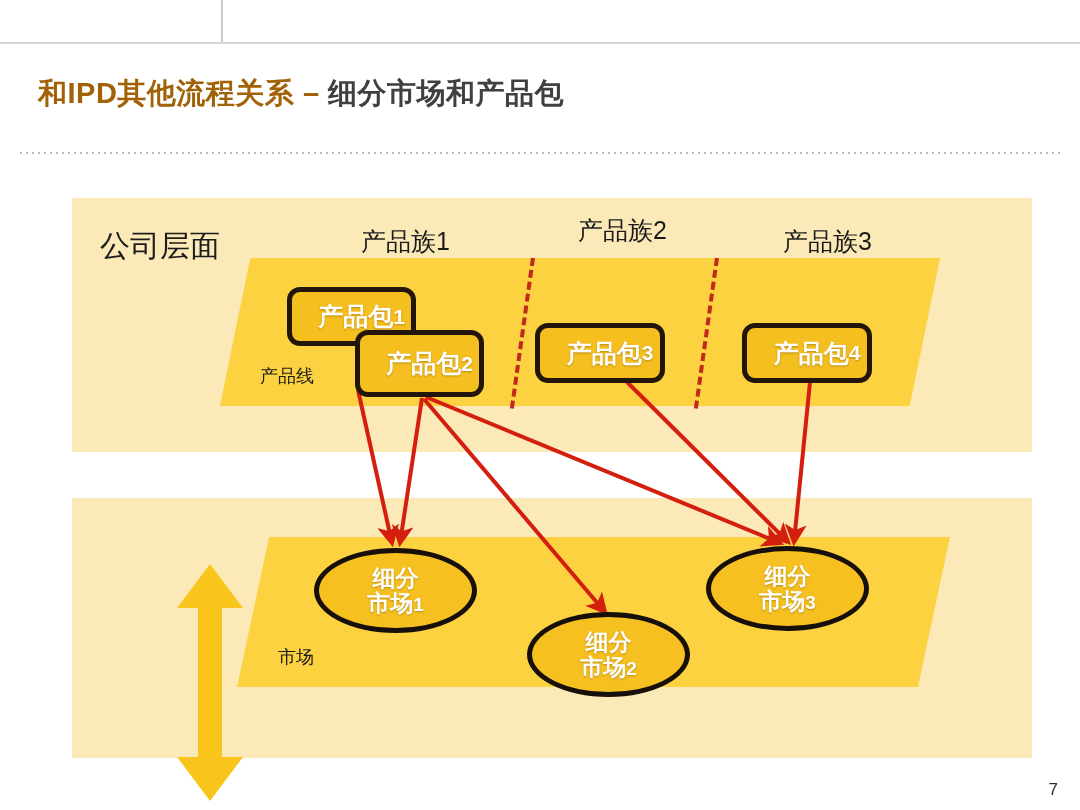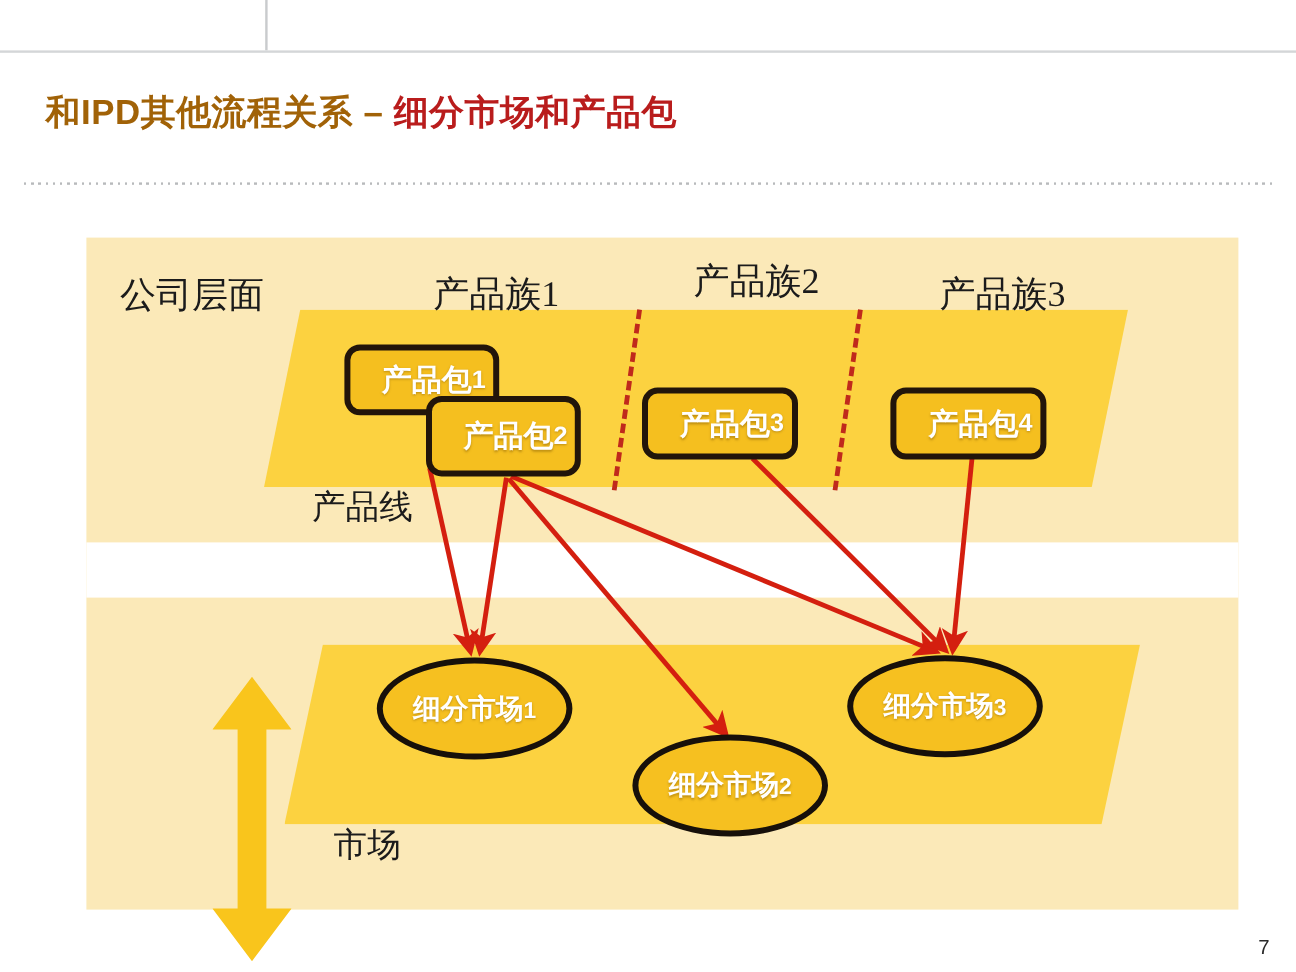--- a/index.html
+++ b/index.html
@@ -32,21 +32,21 @@
   
   .title {
     position: absolute;
     left: 38px; top: 74px;
     font-size: 29px;
     font-weight: bold;
     letter-spacing: 0.5px;
     white-space: nowrap;
   }
   .title .gray { color: #a16207; }
-  .title .dark { color: #b91c1c; }
+  .title .dark { color: #404040; }
 
   .title-dots {
     position: absolute;
     left: 20px; top: 152px;
     width: 1040px; height: 2px;
     background-image: repeating-linear-gradient(to right,
       #b8babc 0px, #b8babc 2px, rgba(0,0,0,0) 2px, rgba(0,0,0,0) 6px);
   }
 
   
@@ -87,22 +87,22 @@
     transform-origin: top center;
   }
 
   
   .lbl {
     position: absolute;
     color: #1b1b1b;
     font-size: 26px;
     white-space: nowrap;
   }
-  .lbl-family { font-size: 30px; font-family: Liberation Serif, serif; }
-  .lbl-line   { font-size: 28px; margin-top: 40px; }
+  .lbl-family { font-size: 25px; }
+  .lbl-line   { font-size: 18px; }
   .lbl-level  { font-size: 30px; }
 
   
   .dbl-arrow {
     position: absolute;
     left: 105px; top: 366px;
     width: 66px; height: 237px;
   }
 
   
@@ -123,20 +123,21 @@
   }
   .pkg .num { font-size: 21px; }
 
   
   .seg {
     position: absolute;
     background: #f6c020;
     border: 5px solid #17100a;
     border-radius: 50%;
     display: flex;
+    flex-direction: column;
     align-items: center;
     justify-content: center;
     color: #ffffff;
     font-size: 23px;
     font-weight: bold;
     line-height: 1.08;
     text-shadow: 0 1px 2px rgba(120,80,0,0.45);
     white-space: nowrap;
   }
   .seg .num { font-size: 19px; }

